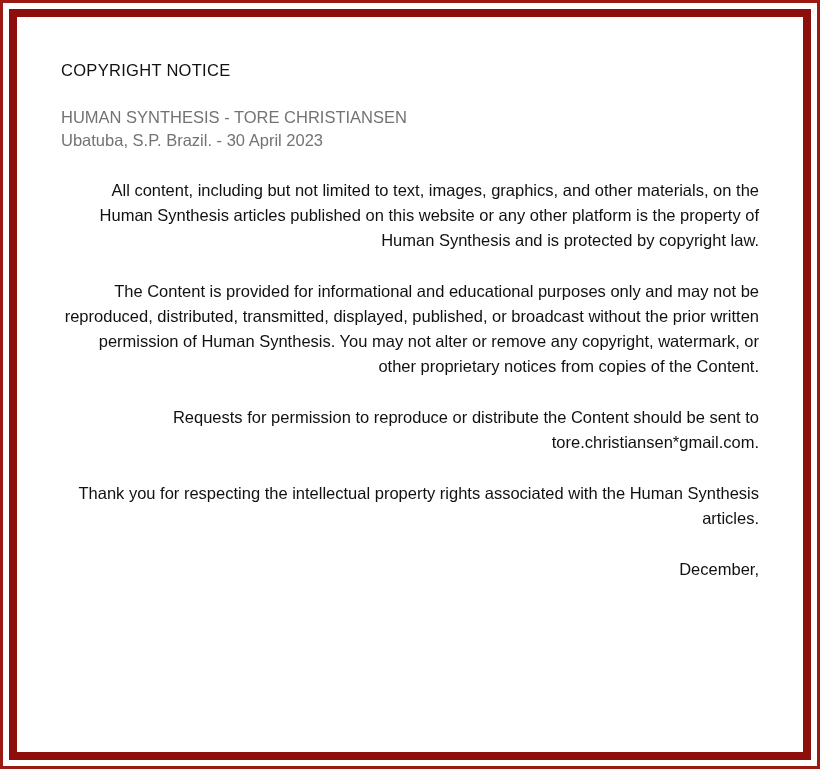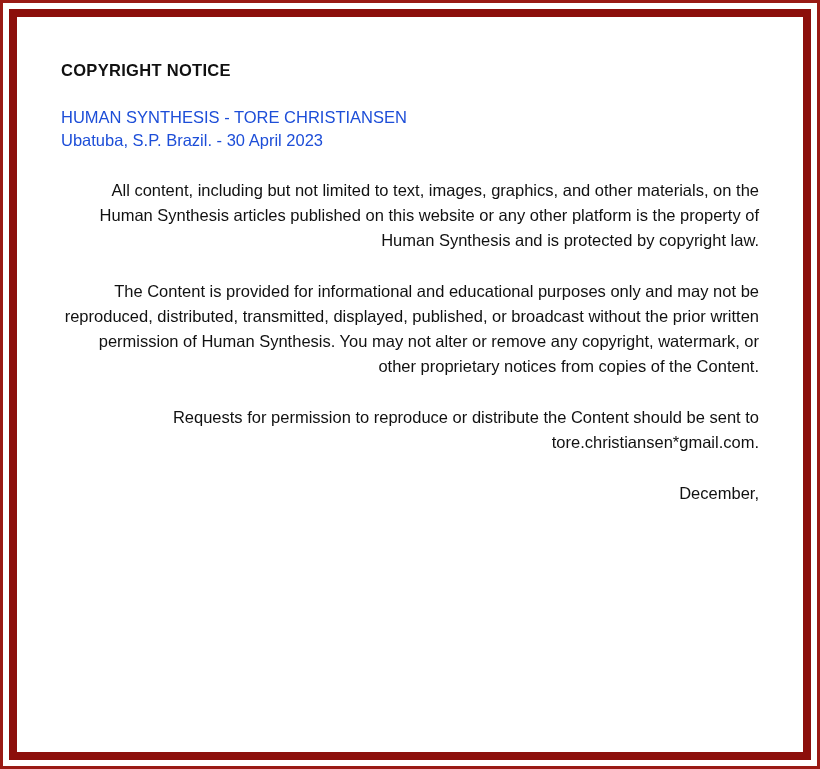--- a/index.html
+++ b/index.html
@@ -27,28 +27,28 @@
     border: 8px solid #8c0f0b;
     background: #ffffff;
     padding: 30px 44px 20px 44px;
     overflow: hidden;
   }
   .doc-title {
     font-size: 16.5px;
     color: #111111;
     letter-spacing: 0.3px;
     margin: 14px 0 0 0;
-    font-weight: bold;
+    font-weight: normal;
   }
   .block {
     margin-top: 26px;
   }
   .line {
     font-size: 16.5px;
-    color: #1d4ed8;
+    color: #737373;
     line-height: 23px;
   }
   .para {
     margin-top: 26px;
     font-size: 16.5px;
     color: #111111;
     line-height: 25px;
     max-width: 715px;
     text-align: right;
   }
@@ -65,17 +65,18 @@
     <h1 class="doc-title">COPYRIGHT NOTICE</h1>
 
     <div class="block">
       <div class="line">HUMAN SYNTHESIS - TORE CHRISTIANSEN</div>
       <div class="line">Ubatuba, S.P. Brazil. - 30 April 2023</div>
     </div>
 
     <p class="para">All content, including but not limited to text, images, graphics, and other materials, on the Human Synthesis articles published on this website or any other platform is the property of Human Synthesis and is protected by copyright law.</p>
     <p class="para">The Content is provided for informational and educational purposes only and may not be reproduced, distributed, transmitted, displayed, published, or broadcast without the prior written permission of Human Synthesis. You may not alter or remove any copyright, watermark, or other proprietary notices from copies of the Content.</p>
     <p class="para tight">Requests for permission to reproduce or distribute the Content should be sent to tore.christiansen*gmail.com.</p>
+    <p class="para tight">Thank you for respecting the intellectual property rights associated with the Human Synthesis articles.</p>
 
     <p class="para">December,</p>
 
   </div>
 </div>
 
 </body></html>

